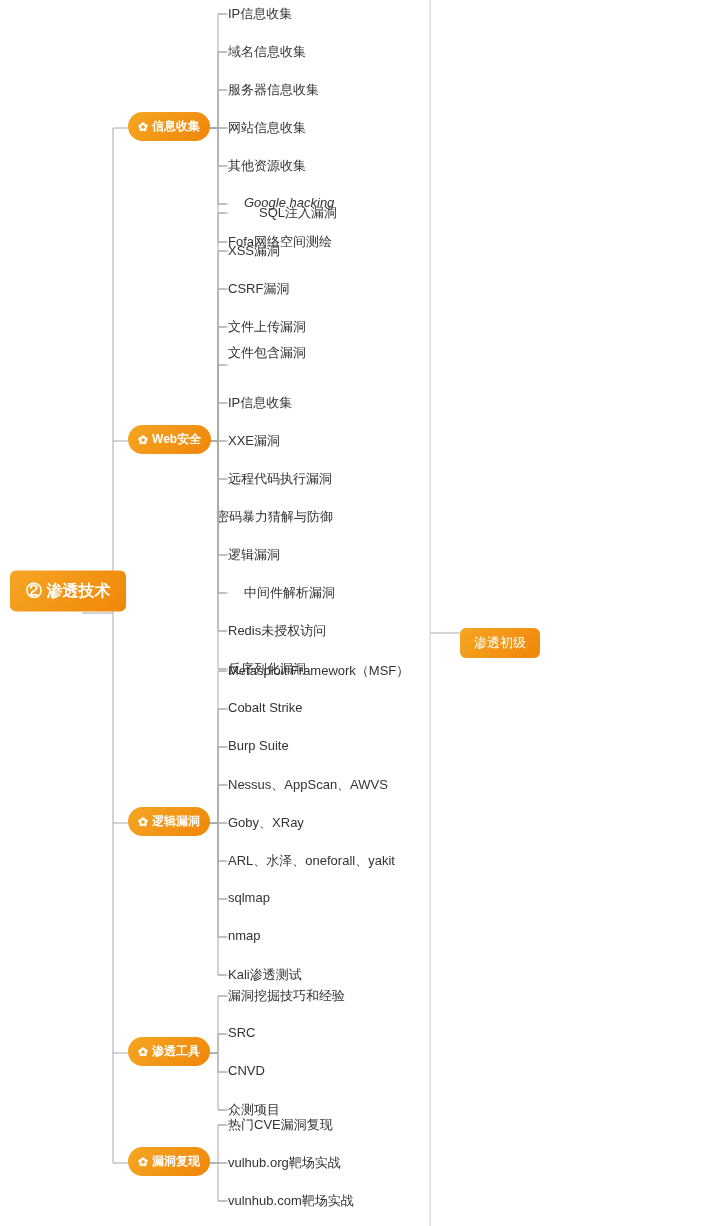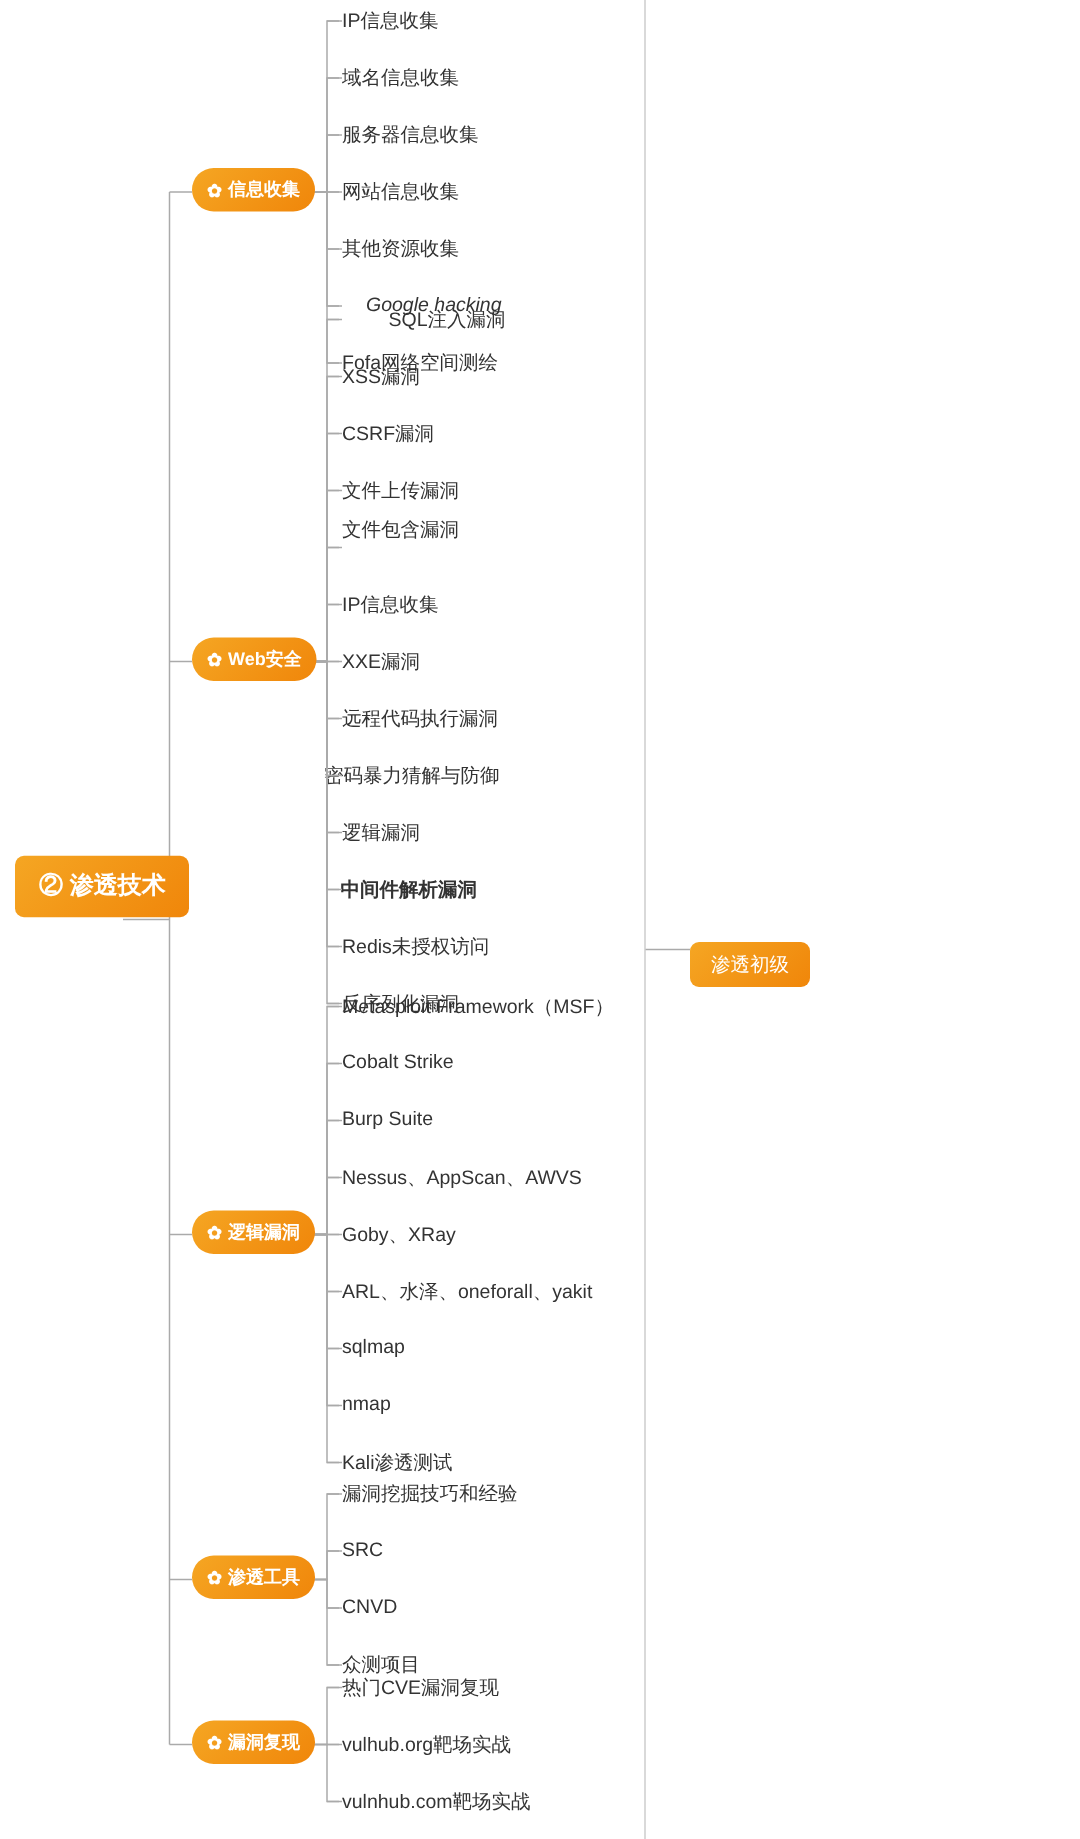--- a/index.html
+++ b/index.html
@@ -196,21 +196,21 @@
     <div class="leaf-node" style="left: 228px; top: 204px; margin-left: 31px;">SQL注入漏洞</div>
     <div class="leaf-node" style="left: 228px; top: 242px;">XSS漏洞</div>
     <div class="leaf-node" style="left: 228px; top: 280px;">CSRF漏洞</div>
     <div class="leaf-node" style="left: 228px; top: 318px;">文件上传漏洞</div>
     <div class="leaf-node" style="left: 228px; top: 344px;">文件包含漏洞</div>
     <div class="leaf-node" style="left: 228px; top: 394px;">IP信息收集</div>
     <div class="leaf-node" style="left: 228px; top: 432px;">XXE漏洞</div>
     <div class="leaf-node" style="left: 228px; top: 470px;">远程代码执行漏洞</div>
     <div class="leaf-node" style="left: 216px; top: 508px; text-align: right;">密码暴力猜解与防御</div>
     <div class="leaf-node" style="left: 228px; top: 546px;">逻辑漏洞</div>
-    <div class="leaf-node" style="left: 227px; top: 584px; font-weight: bold;">中间件解析漏洞</div>
+    <div class="leaf-node" style="left: 244px; top: 584px;">中间件解析漏洞</div>
     <div class="leaf-node" style="left: 228px; top: 622px;">Redis未授权访问</div>
     <div class="leaf-node" style="left: 228px; top: 660px;">反序列化漏洞</div>
     <div class="category-node" style="left: 128px; top: 807px;">
       <span class="star-icon">✿</span>
       <span>逻辑漏洞</span>
     </div>
     <div class="leaf-node" style="left: 228px; top: 662px;">Metasploit Framework（MSF）</div>
     <div class="leaf-node" style="left: 228px; top: 700px;">Cobalt Strike</div>
     <div class="leaf-node" style="left: 228px; top: 738px;">Burp Suite</div>
     <div class="leaf-node" style="left: 228px; top: 776px;">Nessus、AppScan、AWVS</div>

